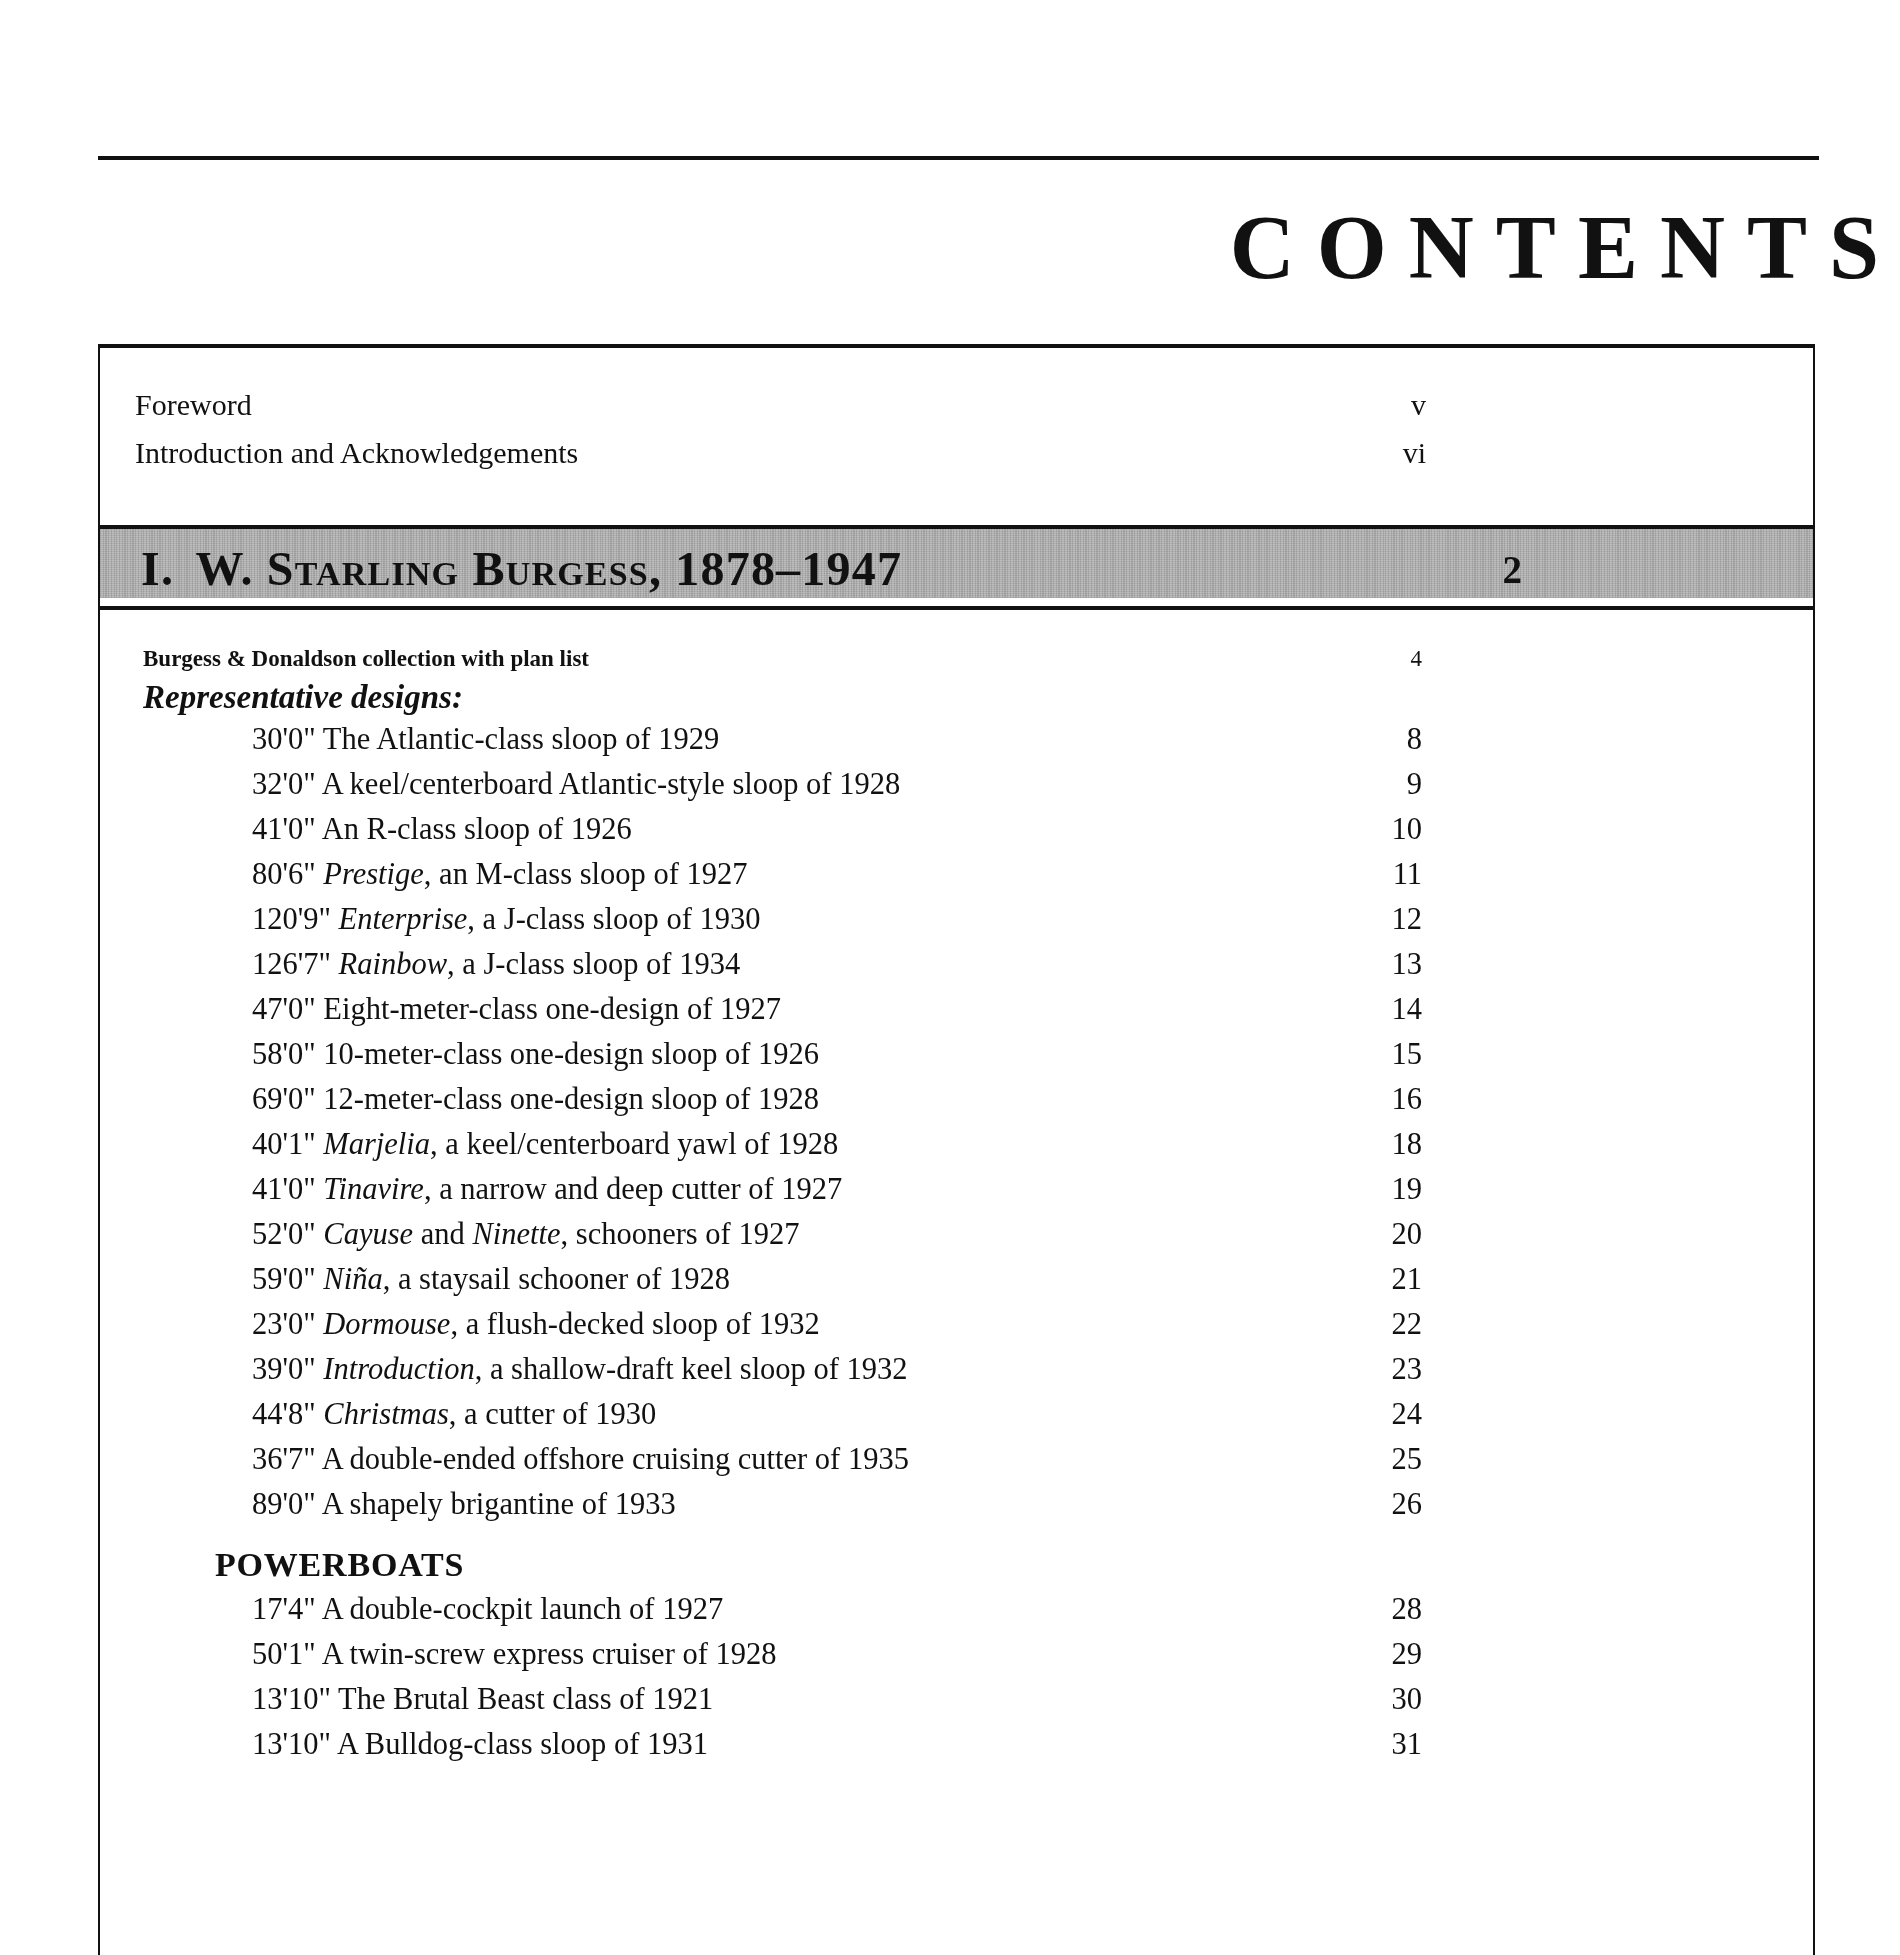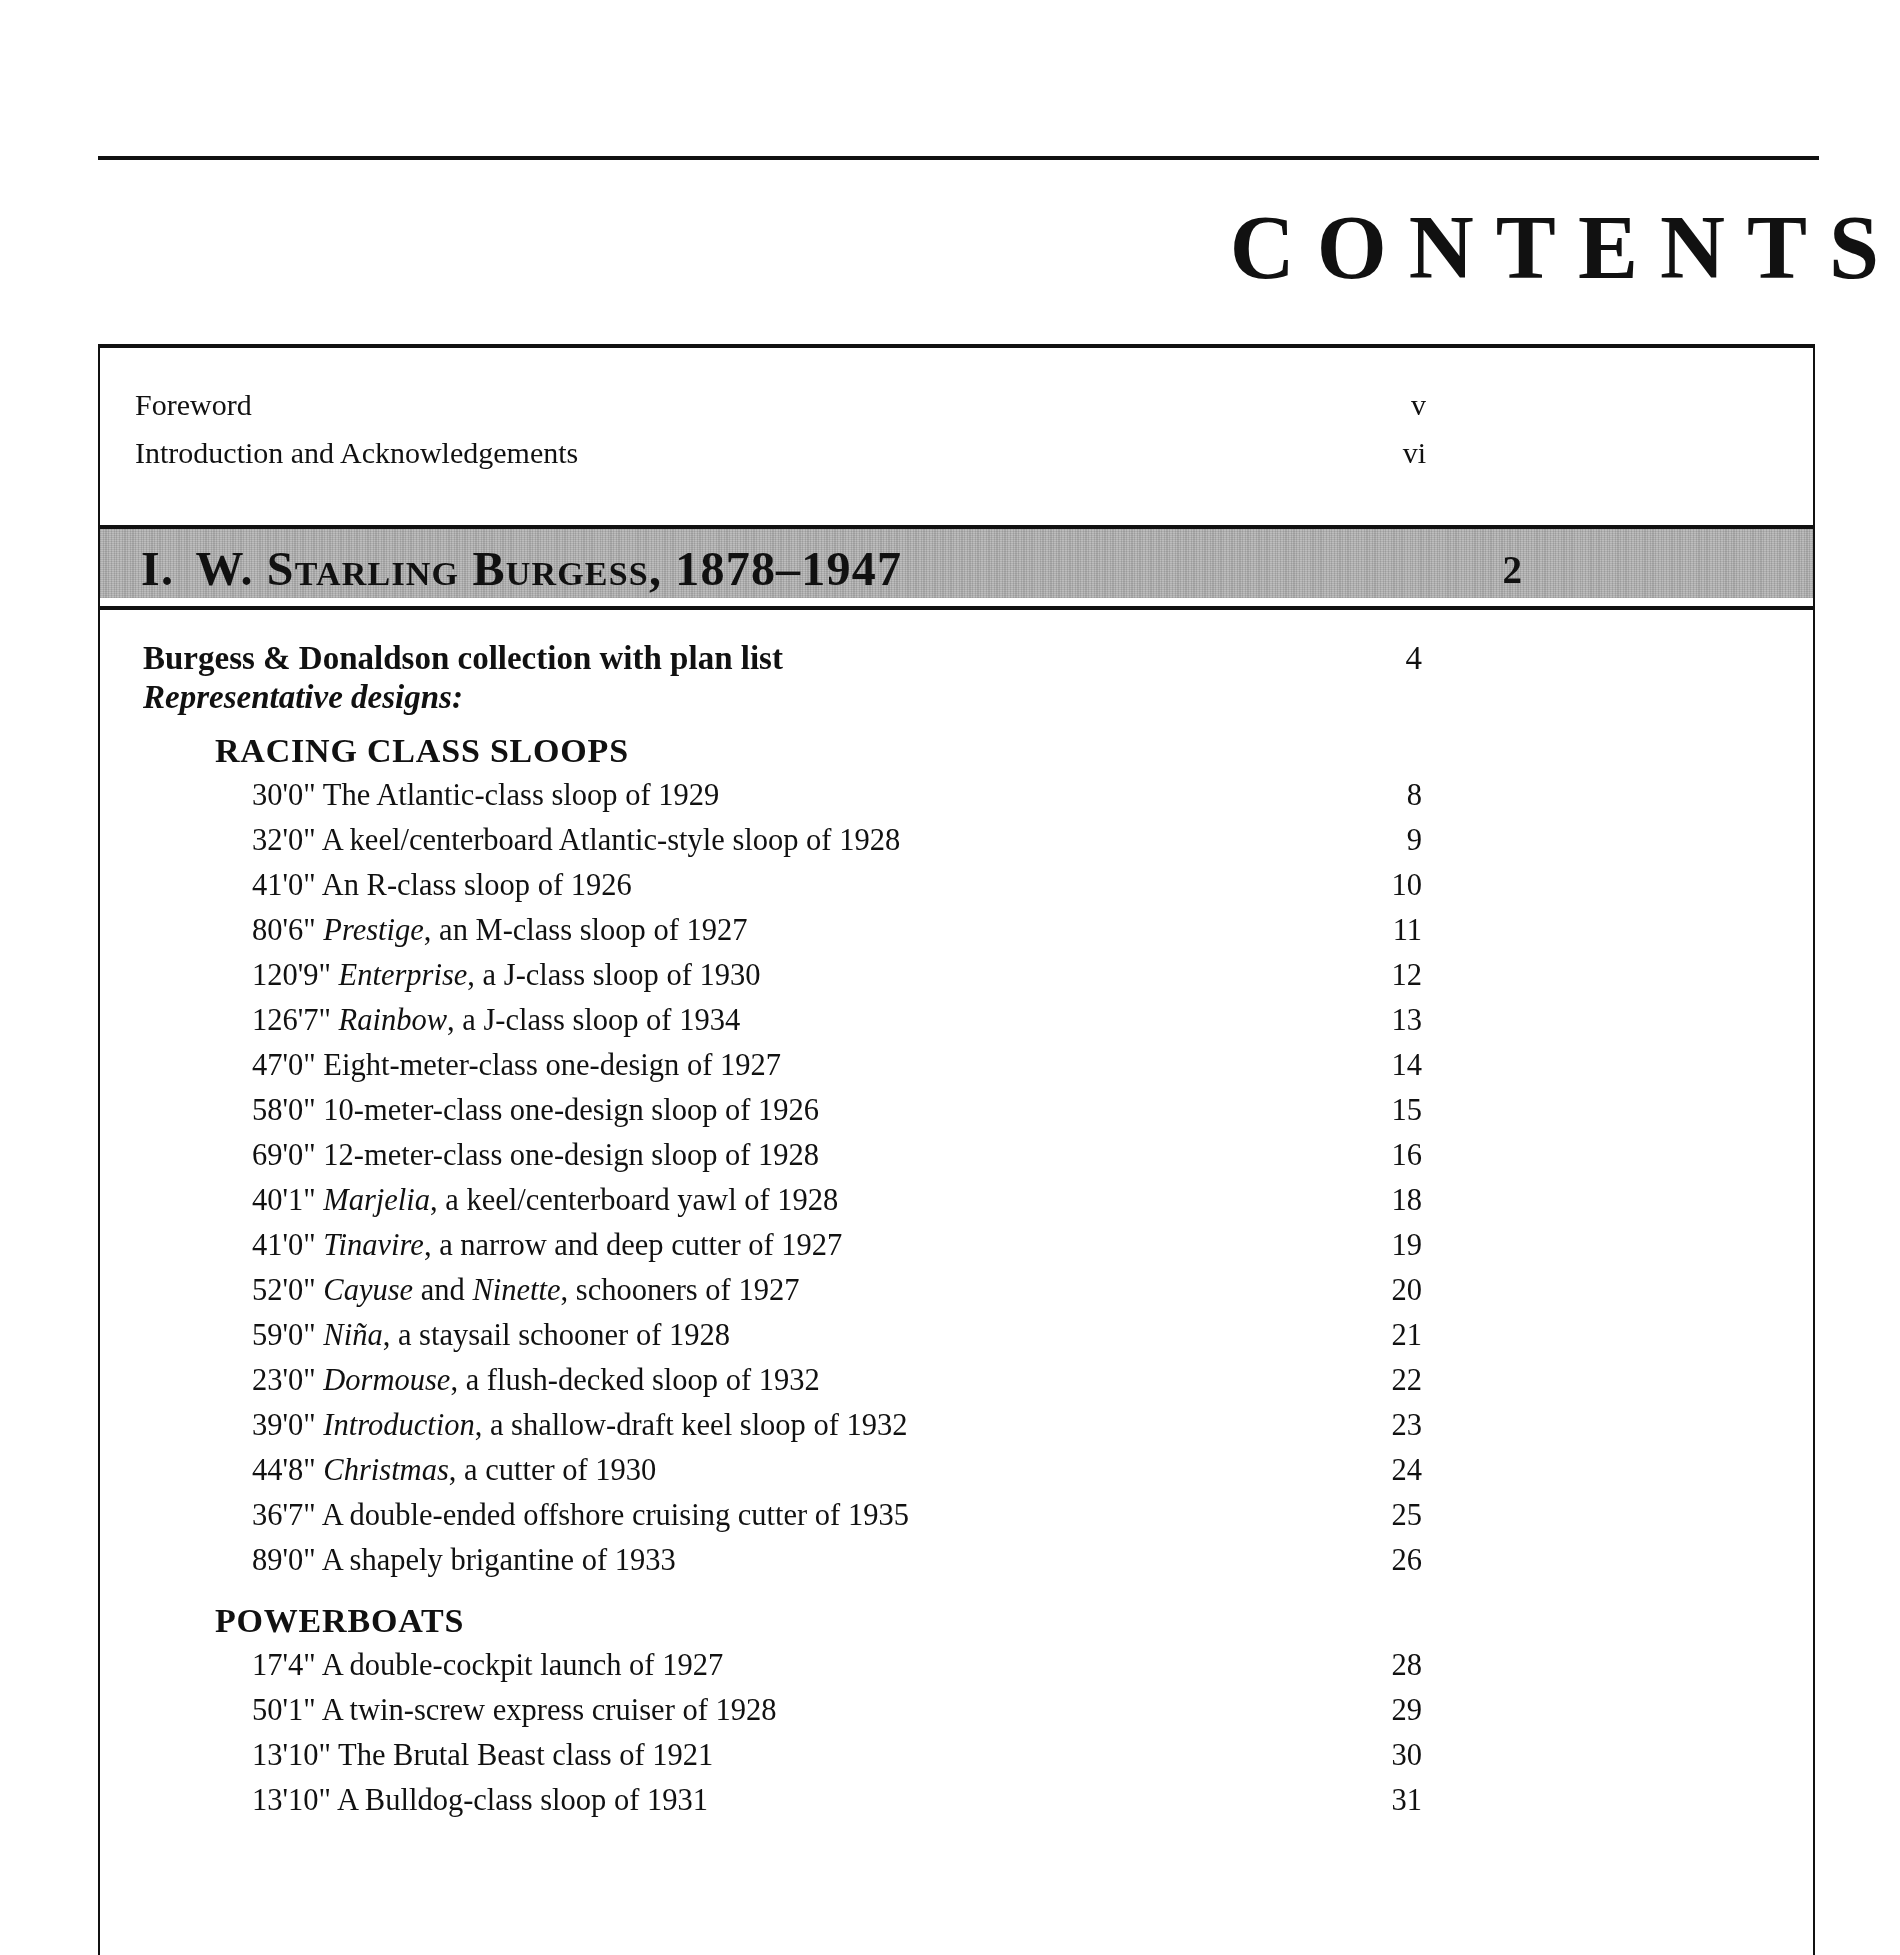--- a/index.html
+++ b/index.html
@@ -25,21 +25,21 @@
             #bdbdbd; }
   .band-title { position: absolute; left: 41px; top: 15.6px; font-size: 48px; font-weight: bold;
                 line-height: 48px; font-variant: small-caps; letter-spacing: 1.2px; white-space: nowrap; }
   .band-title .num { margin-right: 21.5px; }
   .band-page { position: absolute; left: 1271px; width: 151px; text-align: right; top: 19px;
                font-size: 39px; font-weight: bold; line-height: 43px; }
 
   .section-body { position: absolute; left: 143px; width: 1279px; }
   .row { position: relative; white-space: nowrap; }
   .row .pg { position: absolute; right: 0; top: 0; }
-  .collection { font-size: 33px; font-weight: bold; height: 39px; line-height: 39px; }
+  .collection { font-size: 23px; font-weight: bold; height: 39px; line-height: 39px; }
   .rep { font-size: 33px; font-weight: bold; font-style: italic; height: 39px; line-height: 39px; }
   .cat { font-size: 34px; font-weight: bold; padding-left: 72px; height: 44px; line-height: 44px; margin-top: 16.4px; letter-spacing: 0.8px; }
   .entry { font-size: 30.5px; padding-left: 109px; height: 45px; line-height: 45px; }
   .entry .pg, .collection .pg { font-weight: normal; }
   .entry i { font-style: italic; }
 </style>
 </head>
 <body>
 
 <div class="top-rule"></div>
@@ -64,21 +64,20 @@
 <div class="band" style="top:529px">
   <div class="band-title">
     <span class="num">I.</span><span>W. Starling Burgess, 1878–1947</span>
   </div>
   <div class="band-page">2</div>
 </div>
 
 <div class="section-body" id="sec0" style="top:639px">
     <div class="row collection"><span>Burgess &amp; Donaldson collection with plan list</span><span class="pg">4</span></div>
     <div class="row rep">Representative designs:</div>
-    <div class="row cat" style="margin-top: 11.7px;">RACING CLASS SLOOPS</div>
     <div class="row entry"><span>30'0" </span><span>The Atlantic-class sloop of 1929</span><span class="pg">8</span></div>
     <div class="row entry"><span>32'0" </span><span>A keel/centerboard Atlantic-style sloop of 1928</span><span class="pg">9</span></div>
     <div class="row entry"><span>41'0" </span><span>An R-class sloop of 1926</span><span class="pg">10</span></div>
     <div class="row entry"><span>80'6" </span><i>Prestige</i><span>, an M-class sloop of 1927</span><span class="pg">11</span></div>
     <div class="row entry"><span>120'9" </span><i>Enterprise</i><span>, a J-class sloop of 1930</span><span class="pg">12</span></div>
     <div class="row entry"><span>126'7" </span><i>Rainbow</i><span>, a J-class sloop of 1934</span><span class="pg">13</span></div>
     <div class="row entry"><span>47'0" </span><span>Eight-meter-class one-design of 1927</span><span class="pg">14</span></div>
     <div class="row entry"><span>58'0" </span><span>10-meter-class one-design sloop of 1926</span><span class="pg">15</span></div>
     <div class="row entry"><span>69'0" </span><span>12-meter-class one-design sloop of 1928</span><span class="pg">16</span></div>
     <div class="row entry"><span>40'1" </span><i>Marjelia</i><span>, a keel/centerboard yawl of 1928</span><span class="pg">18</span></div>

